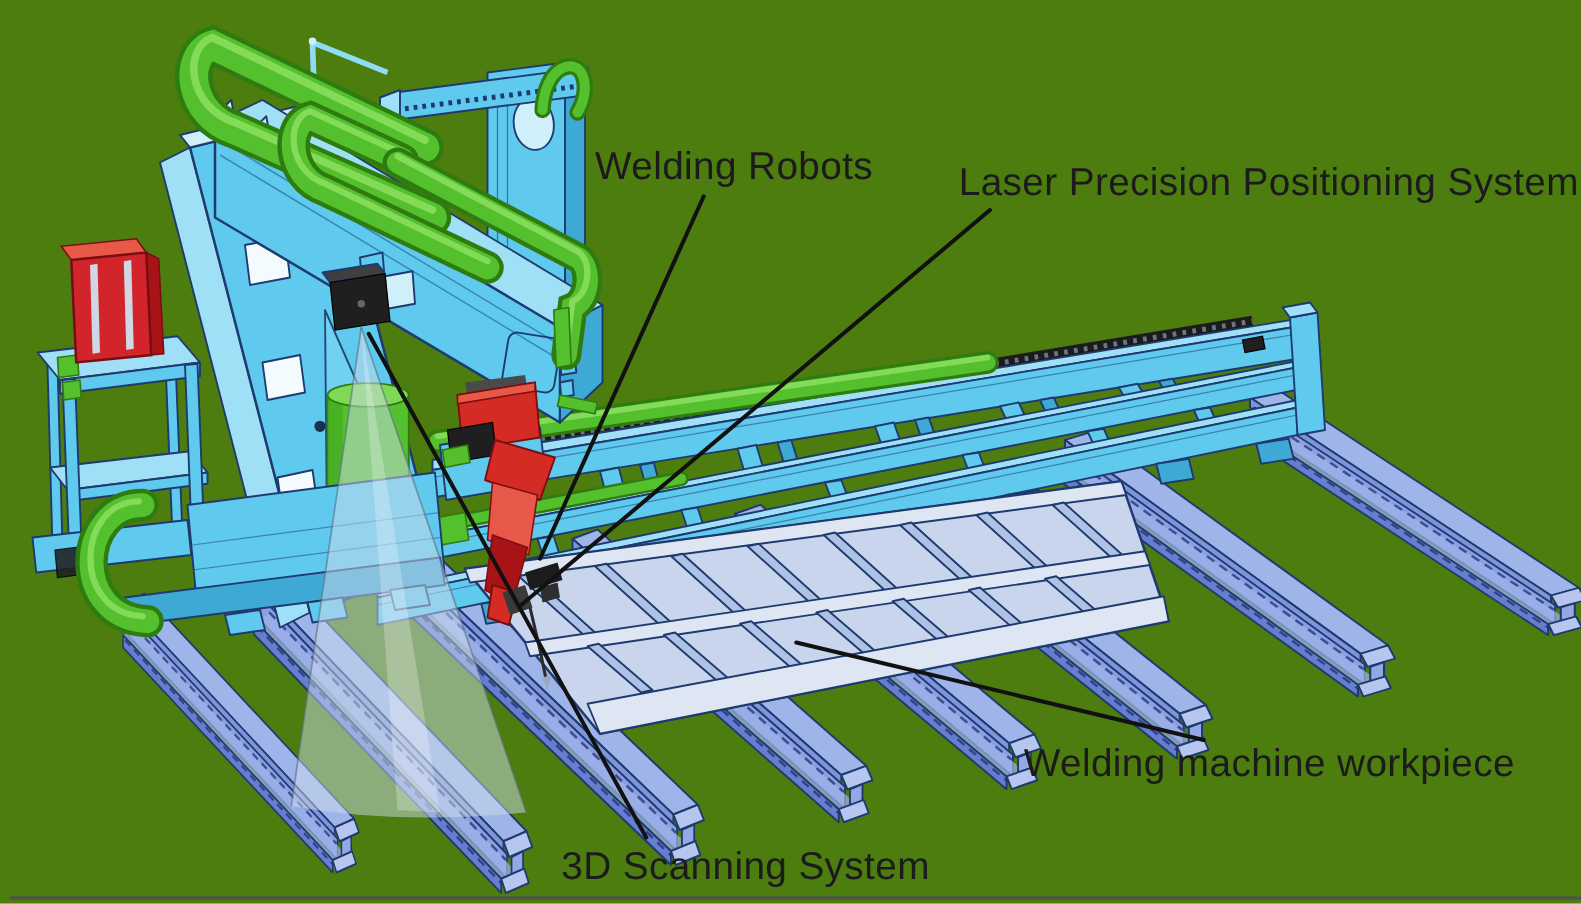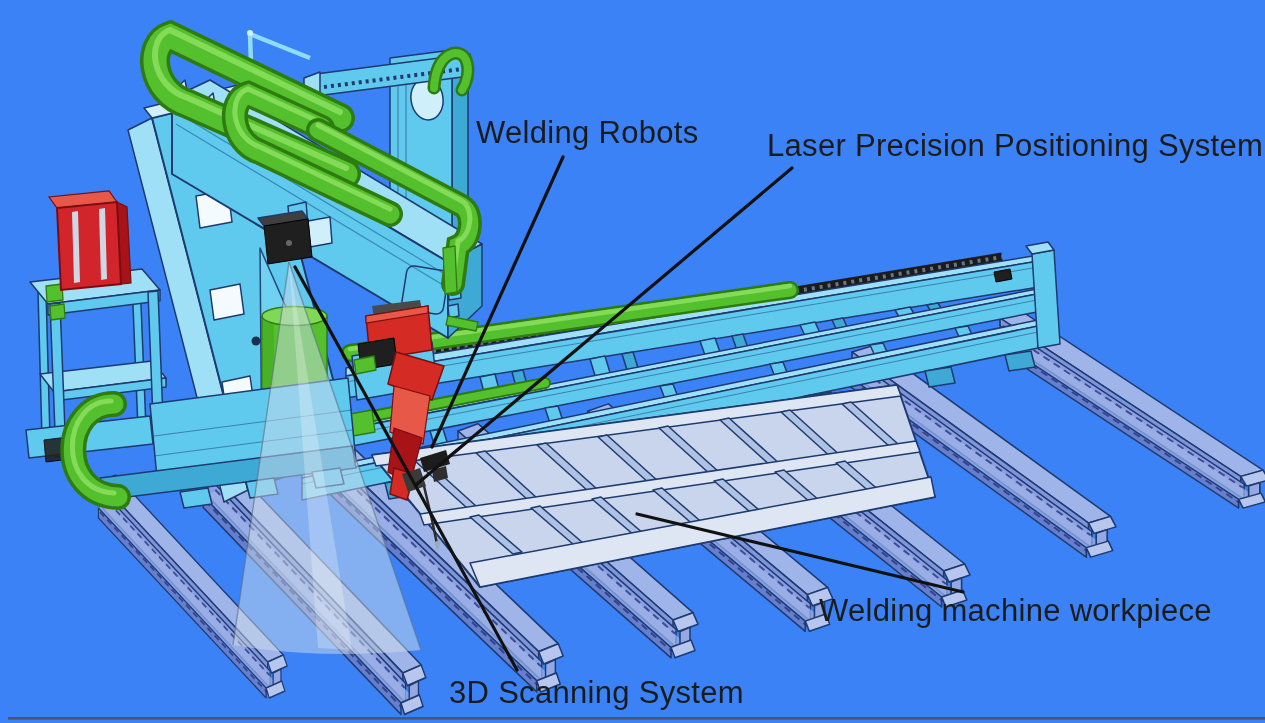--- a/index.html
+++ b/index.html
@@ -1,16 +1,16 @@
 <!DOCTYPE html>
 <html style="--cyan: #5FC9EE; --cyanLight: #9FE0F6; --cyanDark: #3FA9D6; --cyanPale: #CFEFFB; --green: #55C02E; --greenLight: #83DB58; --greenDark: #2E7C10; --red: #D42B24; --redLight: #E85848; --redDark: #A81318; --beamTop: #9FB4E9; --beamMid: #7E95DC; --beamWeb: #8BA0E2; --beamDark: #667ECE; --beamEnd: #B7C6EE; --panel: #C8D5EC; --panelLight: #DEE6F4; --panelRib: #AFC2E4; --outline: #1E3A6E; --rack: #1B1B1B; --scanCone: #CEDCEA; --leader: #111111; --labelText: #1B1B1B;"><head>
 <meta charset="utf-8">
 <style>
   html,body{margin:0;padding:0;background:#ffffff;}
-  .stage{position:relative;width:1265px;height:723px;background:#3b82f6;overflow:hidden;
+  .stage{position:relative;width:1265px;height:723px;background:#4d7c0f;overflow:hidden;
          font-family:"Liberation Sans",sans-serif;}
   svg{display:block}
   
   .s{stroke:var(--outline,#1E3A6E);stroke-width:1.5;stroke-linejoin:round;}
   .s2{stroke:var(--outline,#1E3A6E);stroke-width:2;stroke-linejoin:round;}
   
   .cy{fill:var(--cyan,#5FC9EE);} .cyl{fill:var(--cyanLight,#9FE0F6);}
   .cyd{fill:var(--cyanDark,#3FA9D6);} .cyx{fill:var(--cyanPale,#CFEFFB);}
   
   .bt{fill:var(--beamTop,#9FB4E9);} .bm{fill:var(--beamMid,#7E95DC);}

